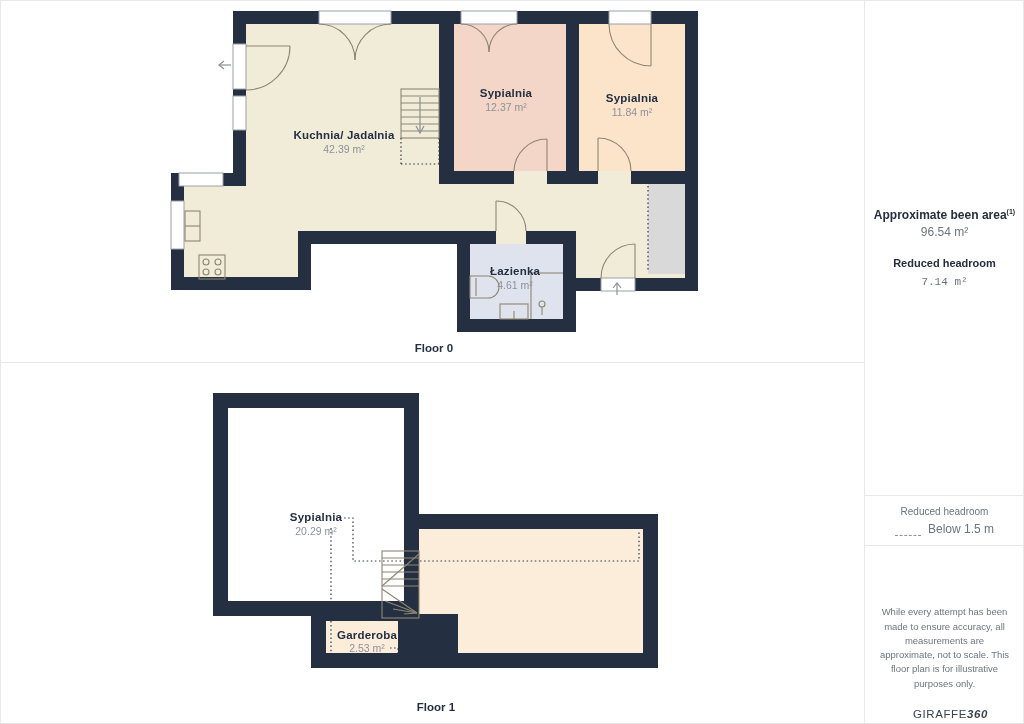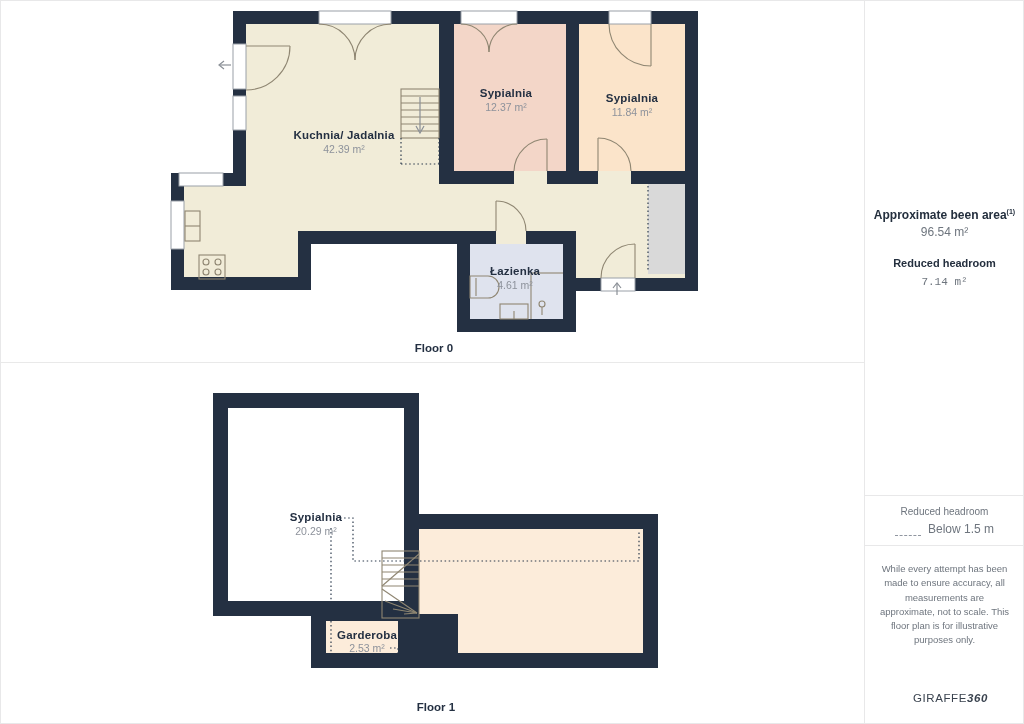--- a/index.html
+++ b/index.html
@@ -45,21 +45,21 @@
   .sb-title{font-size:12px;font-weight:700;color:#242f3e;}
   .sb-title sup{font-size:7px;}
   .sb-value{font-size:12px;color:var(--side-gray);margin:3px 0 18px;}
   .sb-subtitle{font-size:11px;font-weight:700;color:#242f3e;}
   .sb-value2{font-size:11px;color:var(--side-gray);margin-top:7px;font-family:Liberation Mono, monospace;}
   .sb-footnote{height:42px;border-top:1px solid var(--border);font-size:9.5px;color:var(--side-gray);padding:0 8px;}
   .sb-legend{height:50px;border-top:1px solid var(--border);font-size:10px;color:var(--side-gray);}
   .legend-row{display:flex;align-items:flex-end;gap:7px;margin-top:5px;font-size:12px;color:var(--side-gray);}
   .dash{display:inline-block;width:26px;height:0;border-top:1.5px dashed #9096a0;}
   .sb-disclaimer{flex:1;border-top:1px solid var(--border);font-size:9.5px;color:var(--side-gray);
-    padding:16px 13px;line-height:1.5;justify-content:space-between;}
+    padding:0 13px;line-height:1.5;justify-content:flex-end;}
   .sb-disclaimer p{margin:0;}
   .sb-disclaimer p + p{margin-top:10px;}
   .logo{margin-top:15px;font-size:11.5px;letter-spacing:.6px;color:#39424e;}
   .logo .l1{font-weight:400;margin-left:12px;}
   .logo .l2{font-weight:700;font-style:italic;}
 </style>
 </head>
 <body>
 
 <div class="canvas">

